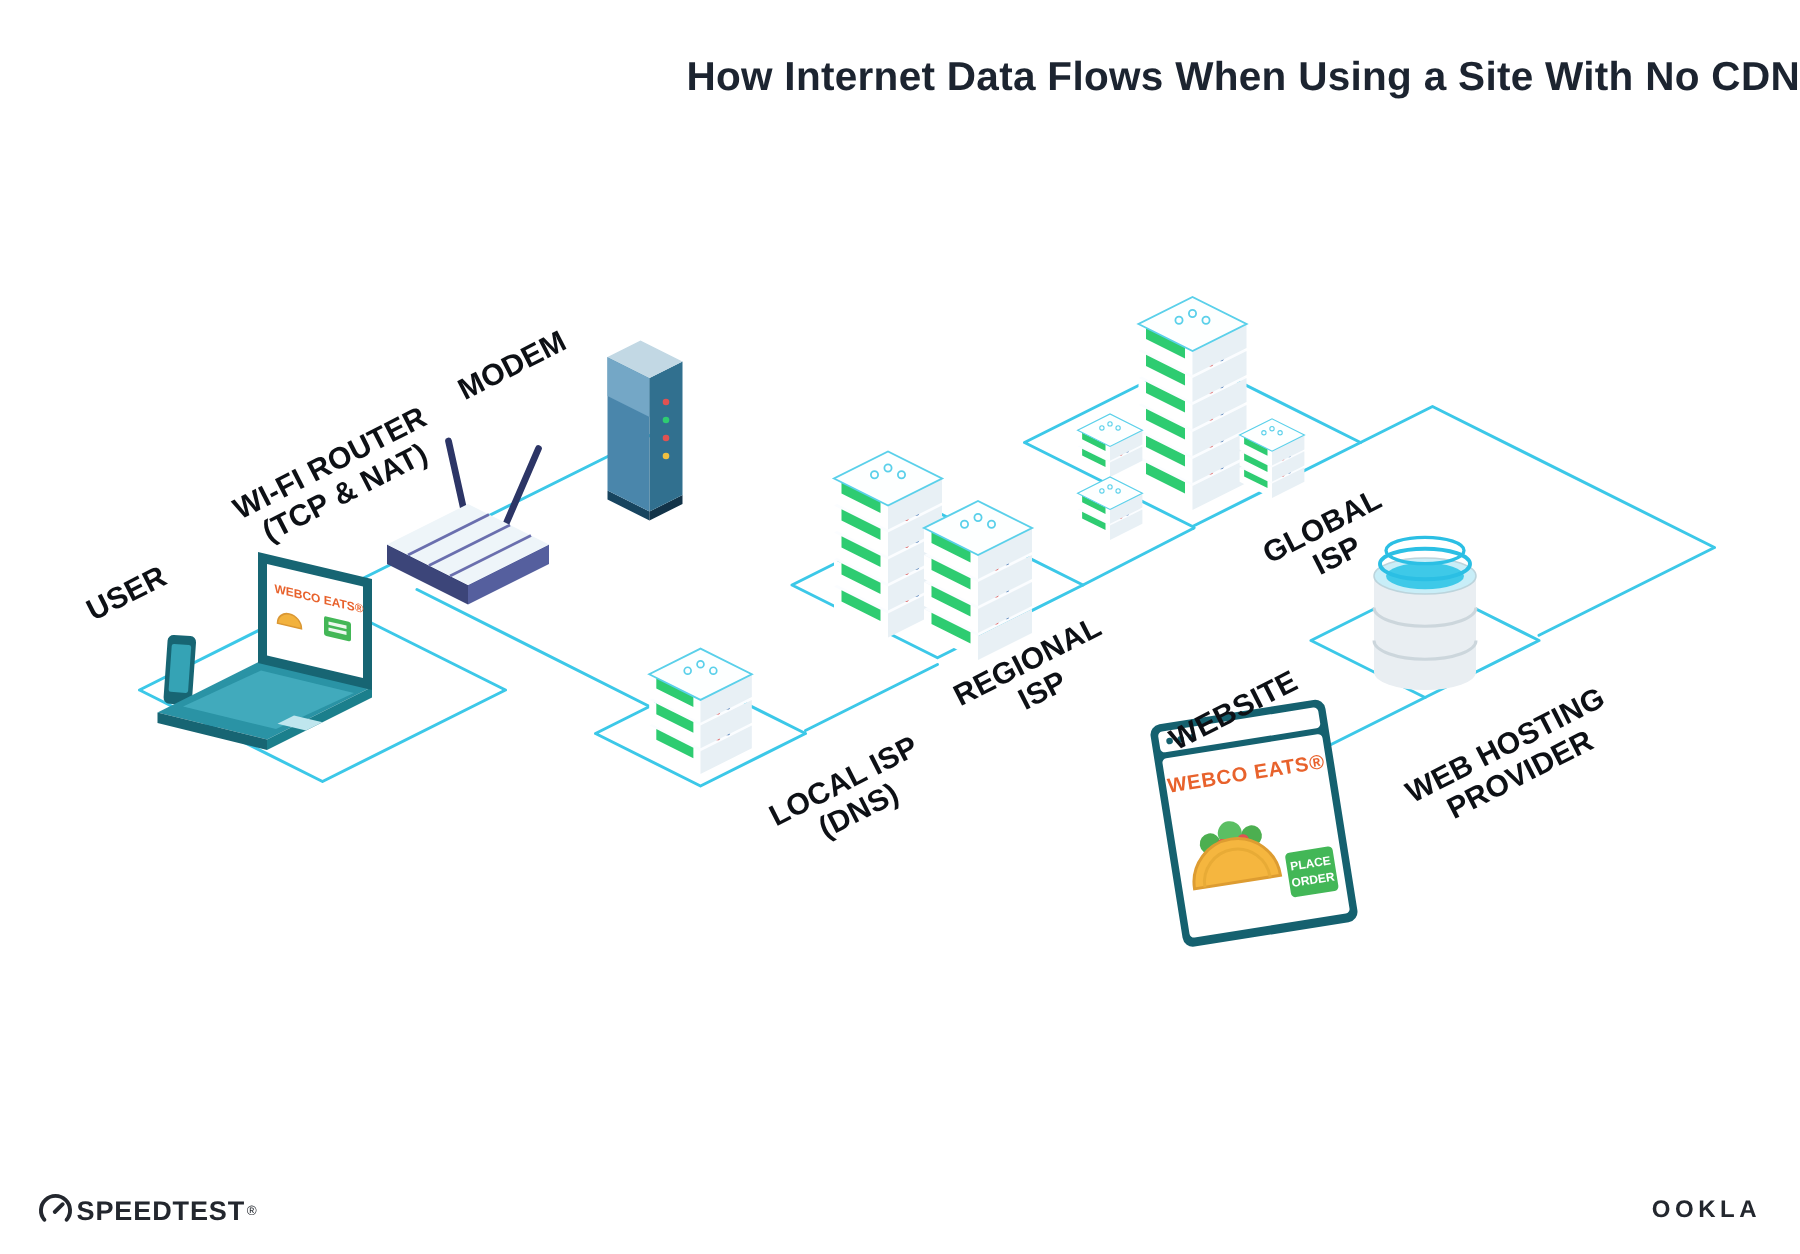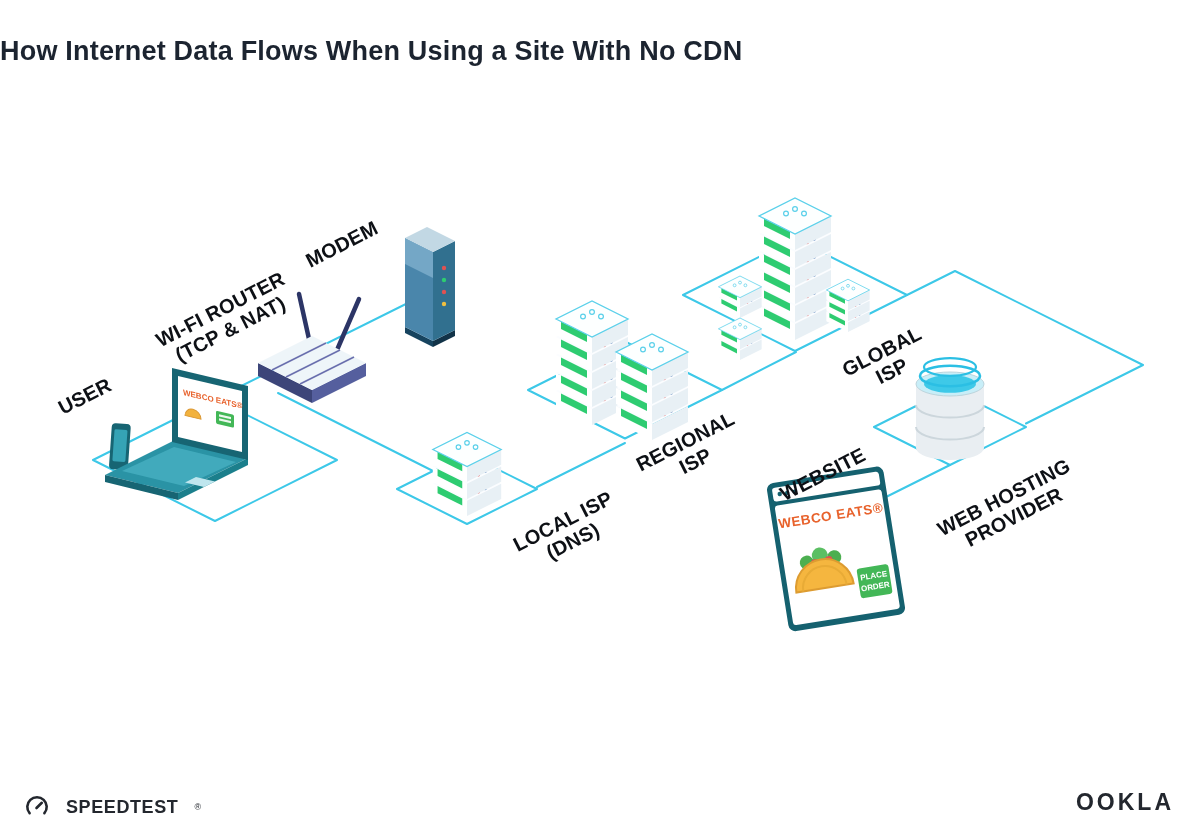--- a/index.html
+++ b/index.html
@@ -1,36 +1,36 @@
 <!DOCTYPE html>
 <html><head>
 <meta charset="utf-8">
 <style>
   * { margin:0; padding:0; box-sizing:border-box; }
   html,body { width:1200px; height:836px; background:#ffffff; overflow:hidden;
               font-family:"Liberation Sans", sans-serif; position:relative; }
-  .header { position:absolute; top:36px; left:0; width:1200px; text-align:left; z-index:5; }
+  .header { position:absolute; top:36px; left:0; width:1200px; text-align:right; z-index:5; }
   .title { font-size:27px; font-weight:700; color:#1c2430; letter-spacing:0.2px; }
   .subtitle { margin-top:10px; font-size:23px; font-weight:400; color:#5b6b77; }
   #scene { position:absolute; left:0; top:0; z-index:1; }
   .label { position:absolute; font-weight:700; font-size:20px; color:#0d1015;
            text-align:center; line-height:1.08; transform:rotate(-27deg);
            letter-spacing:0.2px; white-space:nowrap; z-index:4; }
   .lbl-user     { left:45px;  top:386px; width:80px; }
   .lbl-router   { left:138px; top:298px; width:175px; }
   .lbl-modem    { left:294px; top:234px; width:96px; }
   .lbl-local    { left:498px; top:510px; width:140px; }
   .lbl-regional { left:628px; top:430px; width:125px; }
   .lbl-global   { left:834px; top:340px; width:106px; }
   .lbl-website  { left:768px; top:464px; width:110px; }
   .lbl-hosting  { left:928px; top:486px; width:162px; }
-  .footer-left { position:absolute; left:24px; bottom:16px; display:flex; align-items:center; gap:16px; z-index:5;text-align:center; }
+  .footer-left { position:absolute; left:24px; bottom:16px; display:flex; align-items:center; gap:1px; z-index:5;text-align:center; }
   .speedtest-text { font-size:18px; font-weight:700; letter-spacing:0.6px; color:#23272e; }
   .tm { font-size:9px; vertical-align:super; color:#23272e; }
-  .footer-right { position:absolute; right:26px; bottom:20px; font-size:23px; font-weight:700;
+  .footer-right { position:absolute; right:26px; bottom:20px; font-size:16px; font-weight:700;
                   letter-spacing:3px; color:#23272e; z-index:5; }
 </style>
 </head>
 <body>
 
 <div class="header">
   <div class="title">How Internet Data Flows When Using a Site With No CDN</div>
 </div>
 
 <svg id="scene" width="1200" height="836" viewBox="0 0 1200 836">

